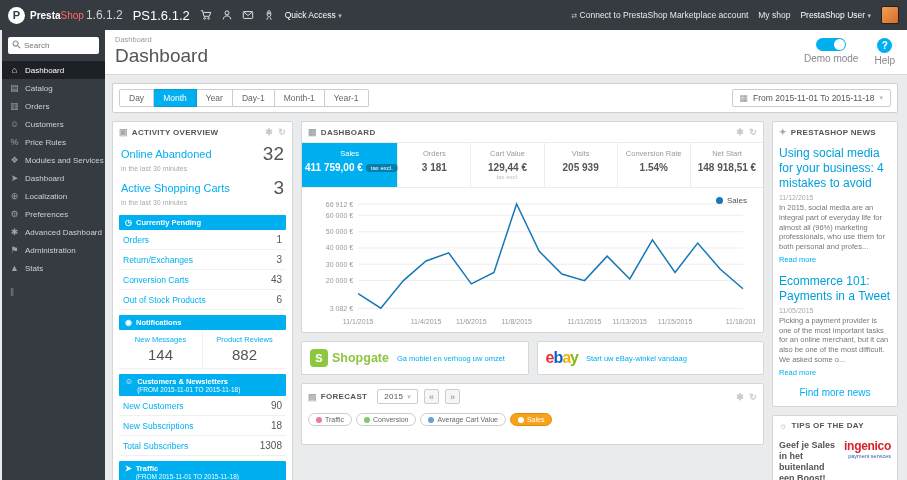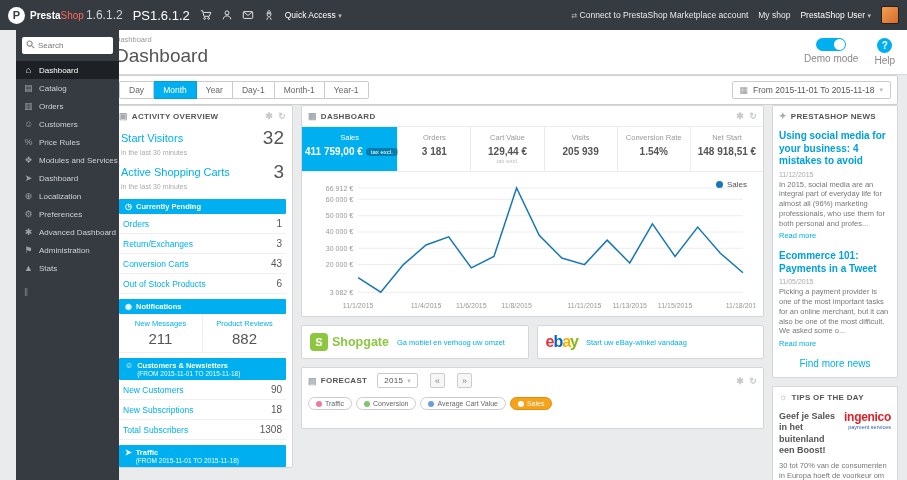--- a/index.html
+++ b/index.html
@@ -18,42 +18,42 @@
 .ps-tag{color:#fff;font-size:13px}
 .tb-icons{display:flex;align-items:center;gap:9px}
 .tb-ic{display:inline-flex;opacity:.9;cursor:pointer}
 .quick-access{color:#fff;font-size:8.5px;cursor:pointer}
 .tb-link{color:#e8eaec;font-size:8.5px;cursor:pointer;white-space:nowrap}
 .tb-user{color:#fff;font-size:8.5px;cursor:pointer;white-space:nowrap}
 .avatar{width:18px;height:18px;border-radius:2px;background:linear-gradient(135deg,#f0a050,#d96c2c);border:1px solid #222;cursor:pointer}
 .caret{font-size:7px;color:#bbb}
 
 
-.sidebar{position:absolute;top:30px;left:16px;width:103px;bottom:0;background:#363a41;z-index:10}
+.sidebar{position:absolute;top:30px;left:2px;width:103px;bottom:0;background:#363a41;z-index:10}
 .sb-search{margin:7px 6px;background:#fff;border-radius:2px;height:17px;display:flex;align-items:center;gap:3px;padding:0 4px}
 .sb-search input{border:none;outline:none;width:70px;font-size:8px;color:#555;font-family:inherit;background:transparent}
 .sb-item{display:flex;align-items:center;gap:5px;padding:4px 7px;font-size:8px;color:#ced2d6;cursor:pointer;white-space:nowrap}
 .sb-item.active{background:#1d2025;color:#fff}
 .sb-icon{width:11px;text-align:center;font-size:9px;color:#9aa1a8;flex:none}
 .sb-item.active .sb-icon{color:#fff}
 .sb-collapse{color:#7d838a;font-size:10px;padding:10px 8px;cursor:pointer}
 
 
 .main{position:absolute;left:103px;top:30px;right:0;bottom:0;overflow:hidden}
 .pageheader{background:#fff;border-bottom:1px solid #d8d8d8;padding:5px 12px 7px;display:flex;justify-content:space-between}
 .breadcrumb{font-size:7.5px;color:#9a9a9a}
 .page-title{font-size:19px;font-weight:400;color:#555;margin-top:1px}
 .header-right{display:flex;gap:16px;align-items:flex-start;padding-top:3px}
 .hr-item{display:flex;flex-direction:column;align-items:center;gap:2px;cursor:pointer}
 .toggle{width:30px;height:13px;border-radius:7px;background:#00aff0;position:relative}
 .toggle::after{content:'';position:absolute;right:1px;top:1px;width:11px;height:11px;border-radius:50%;background:#fff}
 .hr-label{font-size:10px;color:#888}
 .help-btn{width:15px;height:15px;border-radius:50%;background:#00aff0;color:#fff;font-size:10px;font-weight:bold;display:flex;align-items:center;justify-content:center}
 
-.toolbar{margin:0 9px;background:#fff;border:1px solid #cfcfcf;border-radius:2px;padding:5px 6px;display:flex;justify-content:space-between;align-items:flex-start}
+.toolbar{margin:8px 9px;background:#fff;border:1px solid #cfcfcf;border-radius:2px;padding:5px 6px;display:flex;justify-content:space-between;align-items:flex-start}
 .range-group{display:flex}
 .range-btn{font-family:inherit;font-size:8.5px;padding:3px 9px;background:#fff;border:1px solid #ccc;border-left:none;color:#666;cursor:pointer}
 .range-btn:first-child{border-left:1px solid #ccc;border-radius:2px 0 0 2px}
 .range-btn:last-child{border-radius:0 2px 2px 0}
 .range-btn.active{background:#00aff0;border-color:#0a9ad4;color:#fff}
 .date-box{display:flex;align-items:center;gap:5px;border:1px solid #ccc;border-radius:2px;padding:3px 7px;font-size:8.5px;color:#555;cursor:pointer}
 .cal-icon{color:#999;font-size:9px}
 
 .content{display:flex;gap:8px;padding:0 9px;align-items:flex-start}
 .col-left{width:181px;flex:none}
@@ -109,31 +109,31 @@
 .module-panel{flex:1;display:flex;align-items:center;gap:8px;padding:7px 8px;cursor:pointer}
 .shopgate-logo{display:flex;align-items:center;gap:4px;flex:none}
 .shopgate-icon{width:18px;height:18px;border-radius:4px;background:#8dc63f;color:#fff;font-weight:bold;display:flex;align-items:center;justify-content:center;font-size:11px}
 .shopgate-name{font-size:12.5px;color:#8dc63f;font-weight:bold}
 .module-link{font-size:7.5px;color:#00aff0;line-height:1.2}
 .ebay-logo{font-size:16px;font-weight:bold;letter-spacing:-1px;flex:none}
 .ebay-e{color:#e53238}.ebay-b{color:#0064d2}.ebay-a{color:#f5af02}.ebay-y{color:#86b817}
 
 
 .forecast-panel{min-height:62px}
-.f-controls{display:flex;gap:12px;align-items:flex-start;margin-left:6px;font-weight:normal}
+.f-controls{display:flex;gap:6px;align-items:flex-start;margin-left:6px;font-weight:normal}
 .f-year{border:1px solid #ccc;border-radius:2px;padding:2px 6px;font-size:8px;color:#555;display:flex;gap:4px;align-items:center;cursor:pointer}
 .f-nav{border:1px solid #ccc;border-radius:2px;width:15px;height:15px;display:flex;align-items:center;justify-content:center;font-size:9px;color:#888;background:#f6f6f6;cursor:pointer}
 .f-legend{display:flex;gap:4px;padding:4px 6px 8px}
 .f-pill{display:flex;align-items:center;gap:3px;border:1px solid #ccc;border-radius:9px;padding:2px 7px;font-size:7px;color:#666;background:#fff;cursor:pointer;white-space:nowrap}
 .f-pill.f-active{background:#f7a21b;border-color:#e08e09;color:#fff}
 .f-dot{width:6px;height:6px;border-radius:50%;flex:none}
 
 
 .news-article{padding:4px 6px 6px}
-.news-headline{color:#00a0dc;font-size:10px;font-weight:bold;line-height:1.25;cursor:pointer}
+.news-headline{color:#00a0dc;font-size:12px;font-weight:normal;line-height:1.25;cursor:pointer}
 .news-date{font-size:7px;color:#aaa;margin:3px 0 2px}
 .news-excerpt{font-size:7.5px;color:#777;line-height:1.3}
 .read-more{display:inline-block;font-size:7.5px;color:#00aff0;margin-top:3px;cursor:pointer}
 .find-more{text-align:center;font-size:10px;color:#00aff0;padding:4px 0 8px;cursor:pointer}
 
 
 .tips-body{padding:4px 6px 8px}
 .tips-head{display:flex;gap:5px;align-items:flex-start}
 .tips-headline{font-size:9px;font-weight:bold;color:#555;flex:1;line-height:1.25}
 .ingenico{text-align:right;flex:none;cursor:pointer}
@@ -291,21 +291,21 @@
       <div class="panel">
         <div class="panel-header">
           <span class="ph-icon">▣</span>
           <span>ACTIVITY OVERVIEW</span>
           <span class="ph-actions">
               <span>✱</span>
               <span>↻</span>
             </span>
         </div>
         <div class="metric">
-          <span class="metric-label">Start Visitors</span>
+          <span class="metric-label">Online Abandoned</span>
           <span class="metric-value">32</span>
         </div>
         <div class="metric-sub">in the last 30 minutes</div>
         <div class="metric">
           <span class="metric-label">Active Shopping Carts</span>
           <span class="metric-value">3</span>
         </div>
         <div class="metric-sub">in the last 30 minutes</div>
 
         <div class="blue-bar">
@@ -331,21 +331,21 @@
             </div>
           </div>
 
         <div class="blue-bar">
           <span class="bb-icon">◉</span>
           <span>Notifications</span>
         </div>
         <div class="notif-cells" id="notif-cells">
             <div class="notif-cell">
               <div class="notif-label">New Messages</div>
-              <div class="notif-value">211</div>
+              <div class="notif-value">144</div>
             </div>
             <div class="notif-cell">
               <div class="notif-label">Product Reviews</div>
               <div class="notif-value">882</div>
             </div>
           </div>
 
         <div class="blue-bar">
           <span class="bb-icon">☺</span>
           <span><span>Customers &amp; Newsletters</span><span class="bb-sub">(FROM 2015-11-01 TO 2015-11-18)</span></span>

